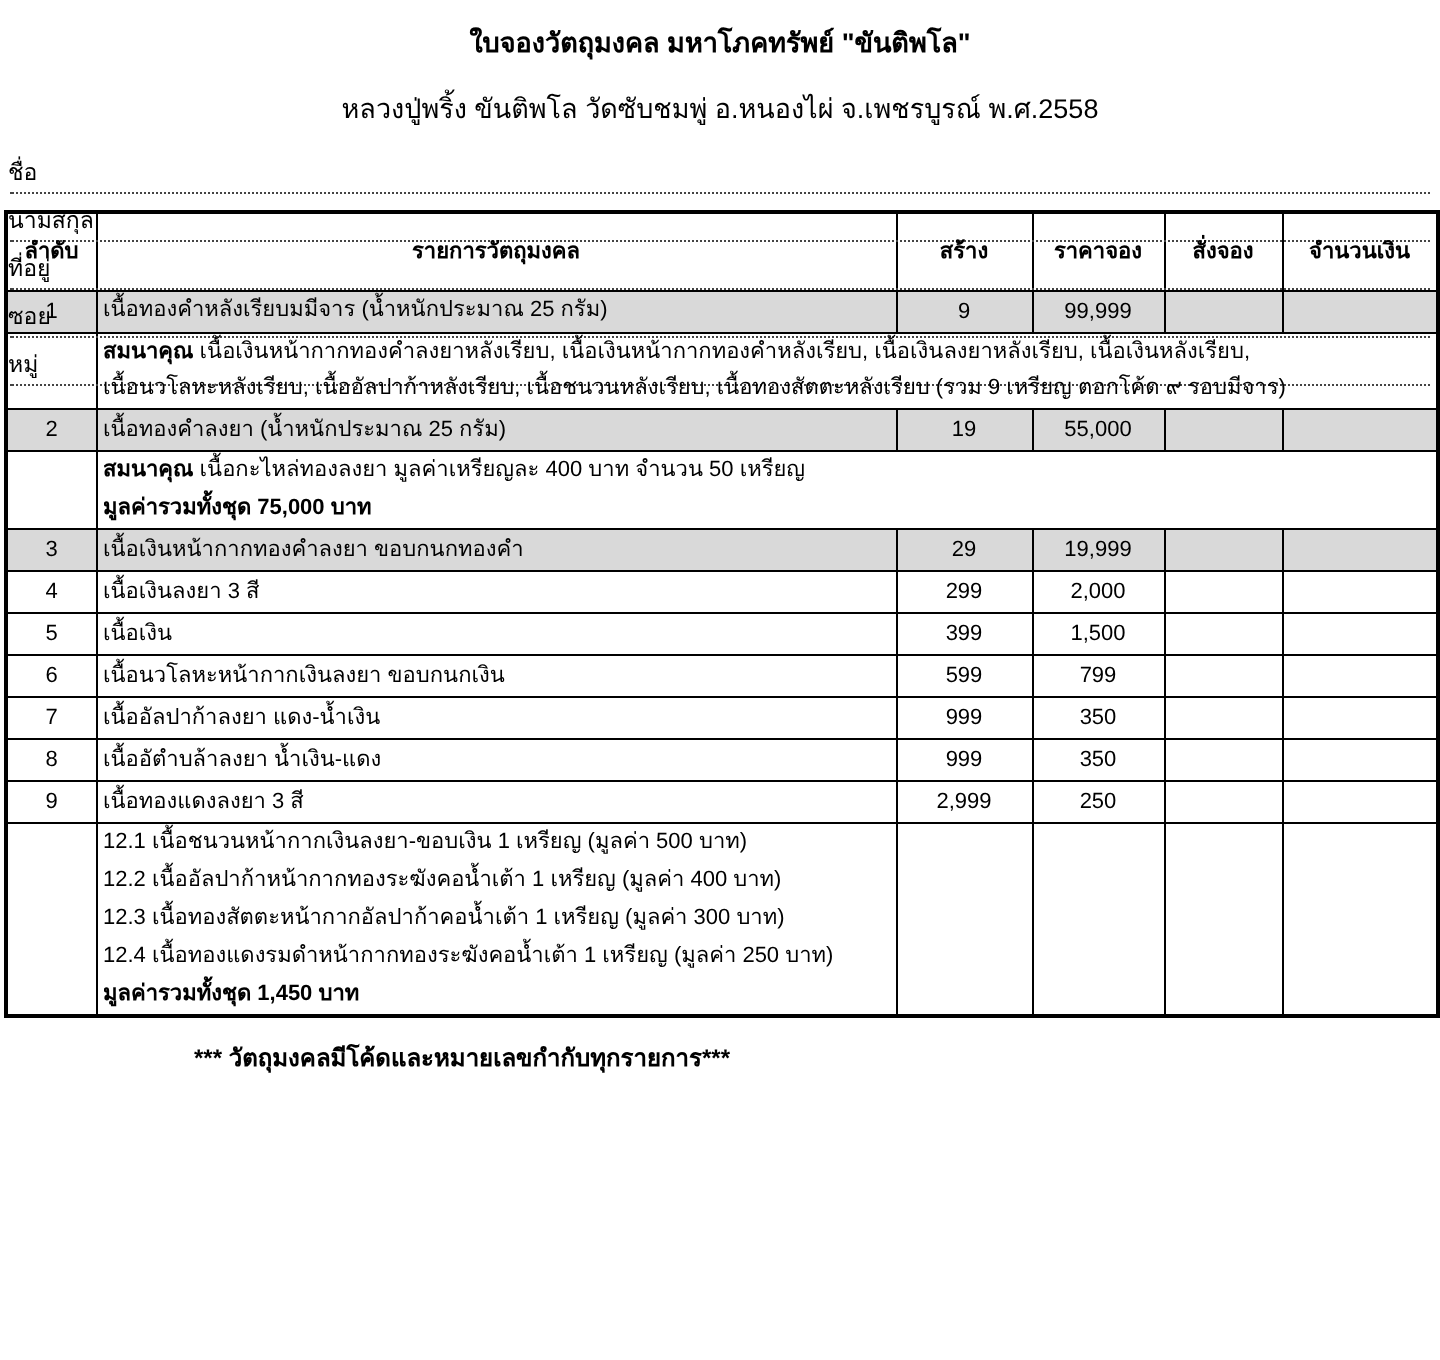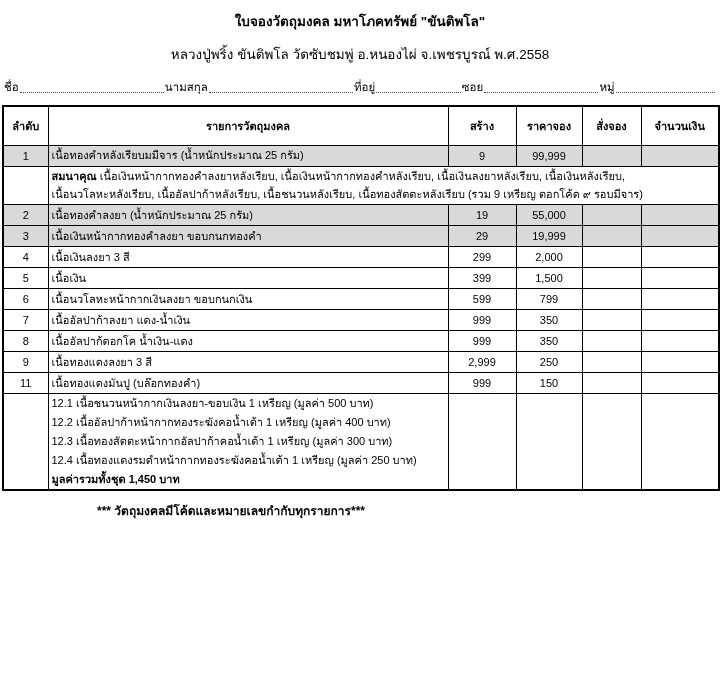--- a/index.html
+++ b/index.html
@@ -8,21 +8,21 @@
     width: 720px;
     font-family: "Liberation Sans", "DejaVu Sans", sans-serif;
     color: #000;
   }
   .page { width: 720px; min-height: 680px; padding: 6px 2px 4px 2px; background:#fff; }
 
   .title-block { text-align: center; }
   .doc-title    { font-size: 13.5px; font-weight: bold; padding: 4px 0 2px 0; }
   .doc-subtitle { font-size: 13.5px; font-weight: normal; padding: 9px 0 6px 0; }
 
-  .dot-line { display: flex; align-items: flex-end; font-size: 11.5px; margin: 6px 2px 0 2px; height: 20px; }
+  .dot-line { display: flex; font-size: 11.5px; margin: 6px 2px 0 2px; height: 20px; flex-direction: column; }
   .dot-line .lbl { white-space: nowrap; padding-bottom: 1px; }
   .dot-line .dots { flex: 1; border-bottom: 1.6px dotted #444; margin: 0 1px 4px 1px; min-width: 26px; }
 
   table.order { border-collapse: collapse; table-layout: fixed; width: 716px; margin: 8px auto 0 auto; border: 2px solid #000; }
   table.order th, table.order td { border: 1px solid #000; font-size: 11px; padding: 0 3px; }
   table.order th { font-weight: bold; text-align: center; height: 39px; line-height: 1.5; }
   td.c-no   { text-align: center; height: 21px; }
   td.c-item { text-align: left; padding-left: 4px; line-height: 1.5; }
   td.c-num  { text-align: center; }
   td.c-note { text-align: left; padding: 1px 4px 3px 4px; vertical-align: top; }
@@ -102,20 +102,27 @@
           </td>
         </tr>
         <tr class="shaded">
           <td class="c-no">2</td>
           <td class="c-item">เนื้อทองคำลงยา (น้ำหนักประมาณ 25 กรัม)</td>
           <td class="c-num">19</td>
           <td class="c-num">55,000</td>
           <td class="c-num"></td>
           <td class="c-num"></td>
         </tr>
+        <tr>
+          <td class="c-no"></td>
+          <td class="c-note" colspan="5">
+            <div class="note-line"><b>สมนาคุณ</b> เนื้อกะไหล่ทองลงยา มูลค่าเหรียญละ 400 บาท จำนวน 50 เหรียญ</div>
+            <div class="note-line"><b>มูลค่ารวมทั้งชุด 75,000 บาท</b></div>
+          </td>
+        </tr>
         <tr class="shaded">
           <td class="c-no">3</td>
           <td class="c-item">เนื้อเงินหน้ากากทองคำลงยา ขอบกนกทองคำ</td>
           <td class="c-num">29</td>
           <td class="c-num">19,999</td>
           <td class="c-num"></td>
           <td class="c-num"></td>
         </tr>
         <tr>
           <td class="c-no">4</td>
@@ -144,39 +151,31 @@
         <tr>
           <td class="c-no">7</td>
           <td class="c-item">เนื้ออัลปาก้าลงยา แดง-น้ำเงิน</td>
           <td class="c-num">999</td>
           <td class="c-num">350</td>
           <td class="c-num"></td>
           <td class="c-num"></td>
         </tr>
         <tr>
           <td class="c-no">8</td>
-          <td class="c-item">เนื้ออัลปาก้ตอกโค น้ำเงิน-แดง</td>
+          <td class="c-item">เนื้ออัตำบล้าลงยา น้ำเงิน-แดง</td>
           <td class="c-num">999</td>
           <td class="c-num">350</td>
           <td class="c-num"></td>
           <td class="c-num"></td>
         </tr>
         <tr>
           <td class="c-no">9</td>
           <td class="c-item">เนื้อทองแดงลงยา 3 สี</td>
           <td class="c-num">2,999</td>
           <td class="c-num">250</td>
-          <td class="c-num"></td>
-          <td class="c-num"></td>
-        </tr>
-        <tr>
-          <td class="c-no">11</td>
-          <td class="c-item">เนื้อทองแดงมันปู (บล๊อกทองคำ)</td>
-          <td class="c-num">999</td>
-          <td class="c-num">150</td>
           <td class="c-num"></td>
           <td class="c-num"></td>
         </tr>
         <tr>
           <td class="c-no"></td>
           <td class="c-note" colspan="1">
             <div class="note-line">12.1 เนื้อชนวนหน้ากากเงินลงยา-ขอบเงิน 1 เหรียญ (มูลค่า 500 บาท)</div>
             <div class="note-line">12.2 เนื้ออัลปาก้าหน้ากากทองระฆังคอน้ำเต้า 1 เหรียญ (มูลค่า 400 บาท)</div>
             <div class="note-line">12.3 เนื้อทองสัตตะหน้ากากอัลปาก้าคอน้ำเต้า 1 เหรียญ (มูลค่า 300 บาท)</div>
             <div class="note-line">12.4 เนื้อทองแดงรมดำหน้ากากทองระฆังคอน้ำเต้า 1 เหรียญ (มูลค่า 250 บาท)</div>

